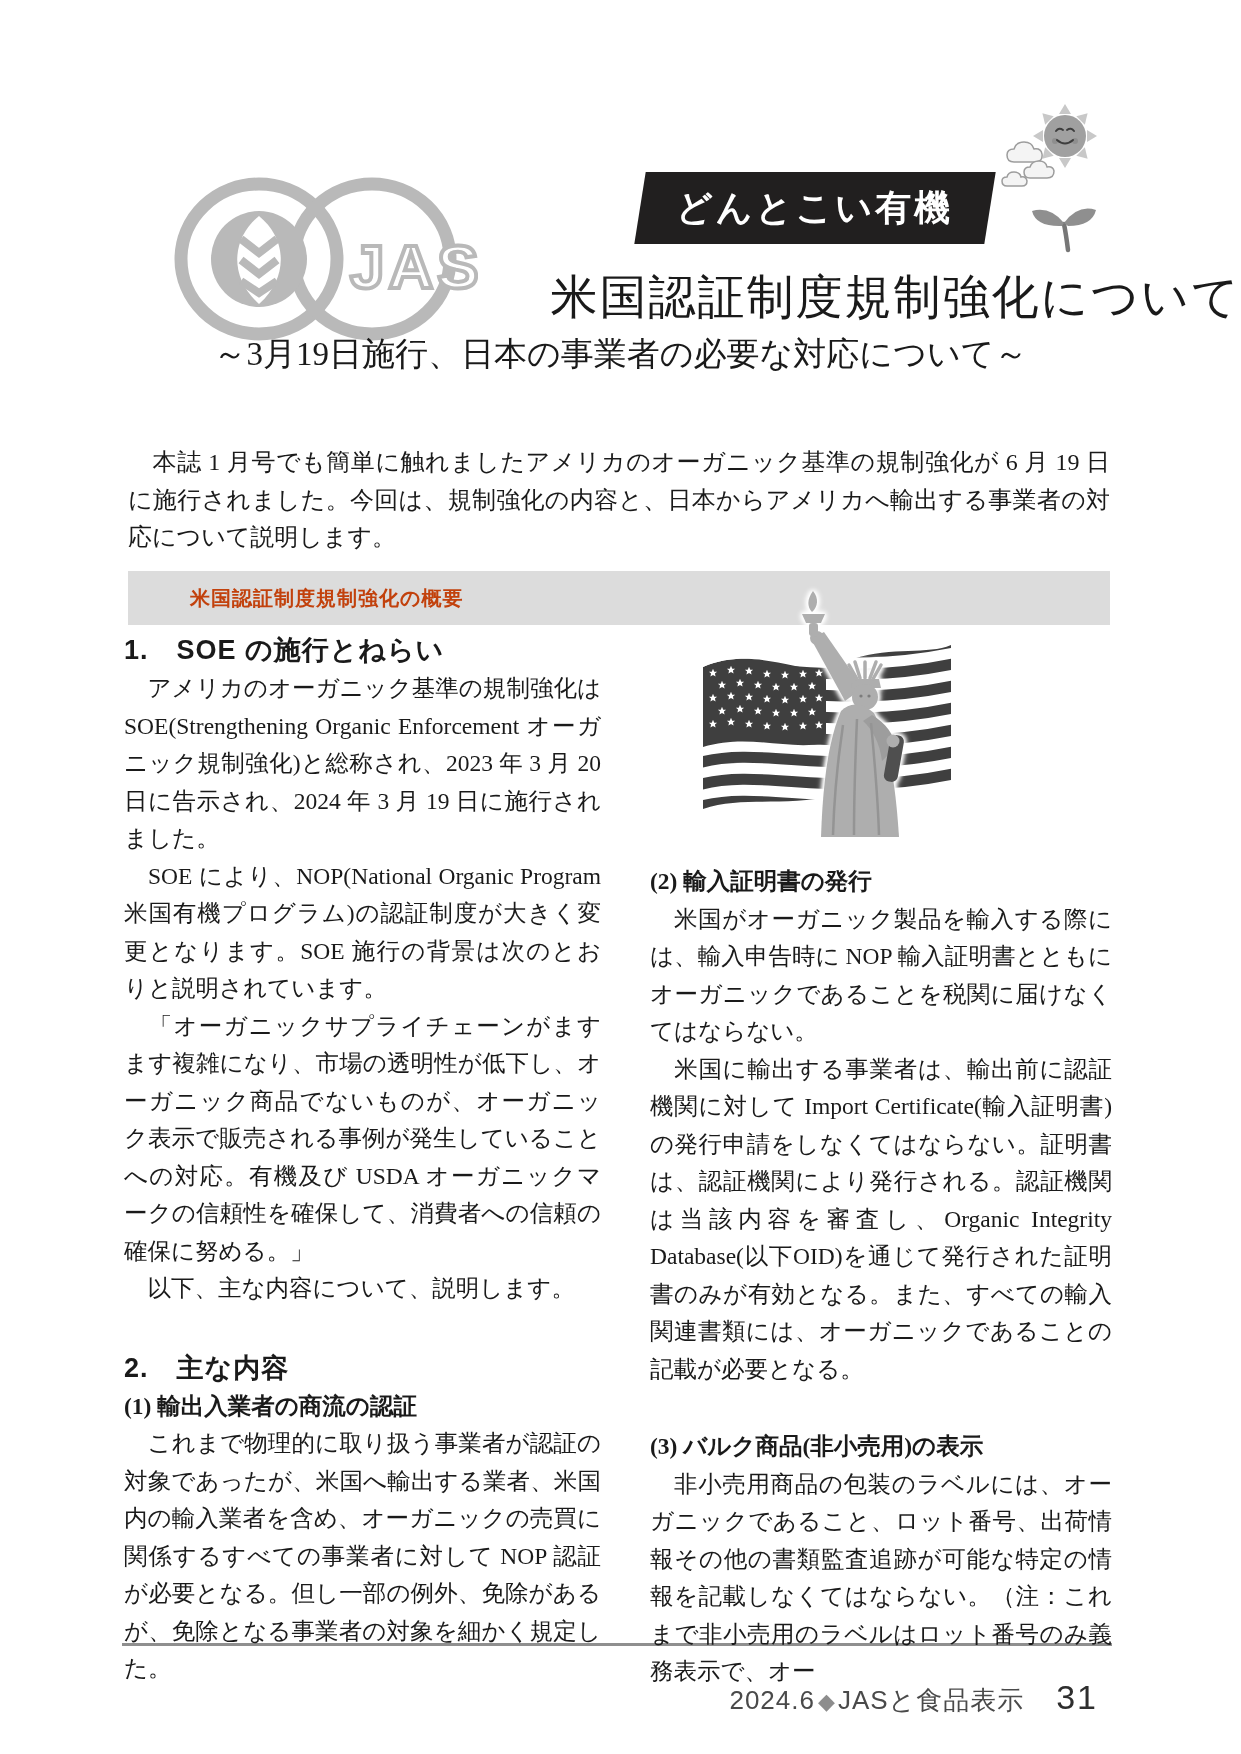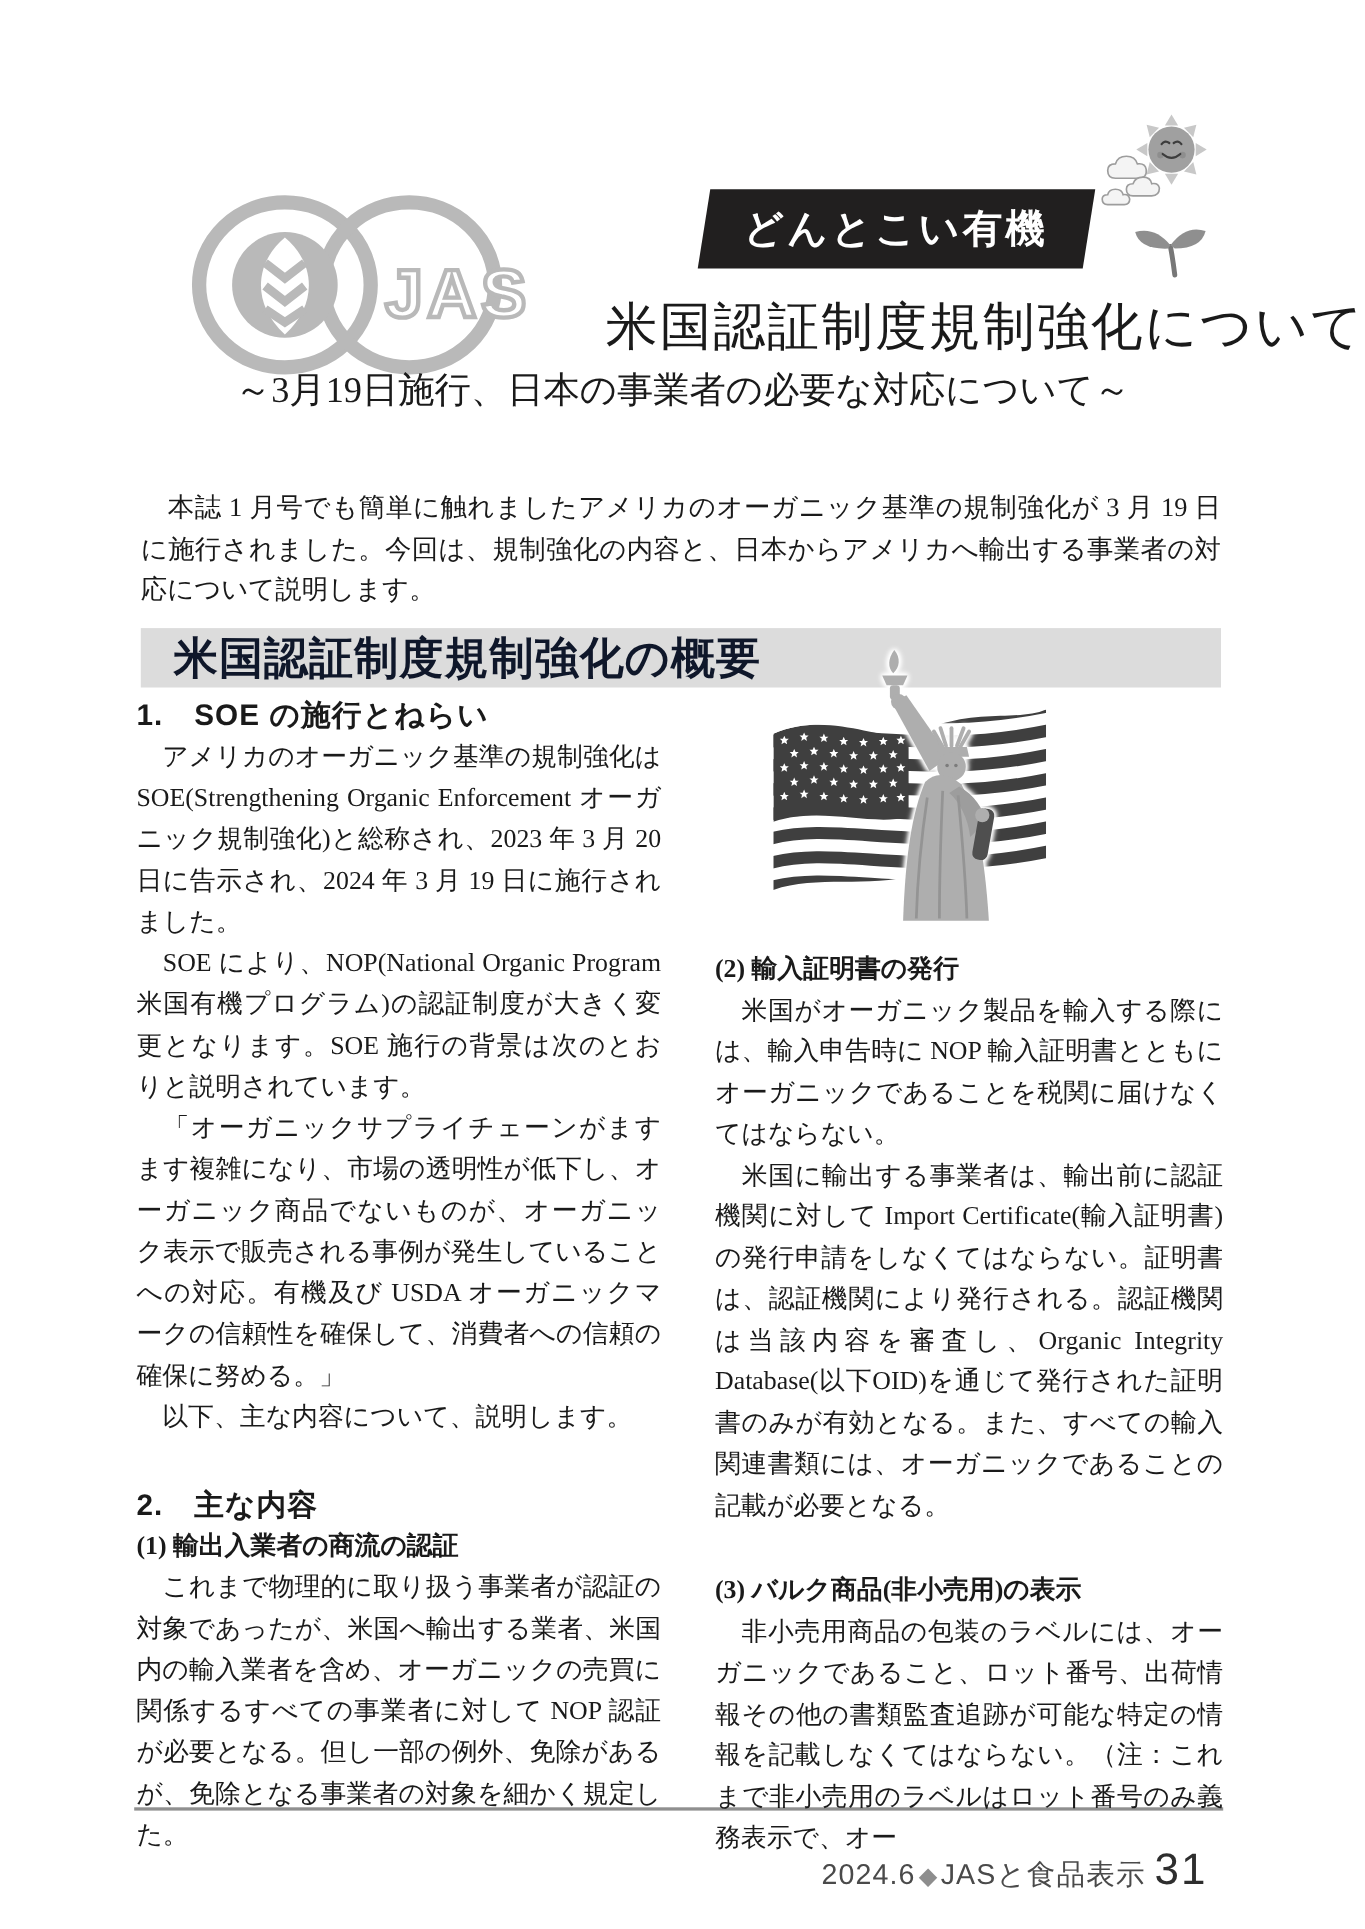--- a/index.html
+++ b/index.html
@@ -21,41 +21,41 @@
   .title{position:absolute;left:0;top:266px;width:100%;text-align:right;z-index:3;
          font-size:47px;font-weight:400;letter-spacing:2px;}
   .subtitle{position:absolute;left:0;top:332px;width:100%;text-align:center;z-index:3;
             font-size:33px;font-weight:normal;letter-spacing:0px;}
 
   .intro{position:absolute;left:128px;top:420px;width:982px;z-index:3;
          font-size:24px;line-height:37.5px;text-align:justify;}
 
   .section-bar{position:absolute;left:128px;top:571px;width:982px;height:54px;background:#dcdcdc;
                z-index:1;display:flex;align-items:center;}
-  .section-bar span{margin-left:30px;font-family:"Liberation Sans","DejaVu Sans",sans-serif;
-                    font-weight:bold;font-size:40px;letter-spacing:1px;color:#0f172a;}
+  .section-bar span{margin-left:62px;font-family:"Liberation Sans","DejaVu Sans",sans-serif;
+                    font-weight:bold;font-size:20px;letter-spacing:1px;color:#c2410c;}
 
   .col{position:absolute;top:630px;font-size:23.5px;line-height:37.5px;text-align:justify;z-index:2;}
   .col-left{left:124px;width:477px;}
   .col-right{left:650px;width:462px;padding-top:233px;}
   .col p{margin:0;}
   .col h3{margin:0;font-family:"Liberation Sans","DejaVu Sans",sans-serif;
           font-weight:bold;font-size:27px;line-height:40px;letter-spacing:1px;}
   .col .subhead{margin:0;font-weight:bold;}
   .gap-top{margin-top:40px !important;}
 
   .liberty{position:absolute;left:693px;top:583px;width:270px;height:262px;z-index:3;}
   .statue-glow{filter:drop-shadow(0 0 2.5px #ffffff) drop-shadow(0 0 2.5px #ffffff) drop-shadow(0 0 1.5px #ffffff);}
 
   .footer-rule{position:absolute;left:122px;top:1643px;width:990px;height:3px;background:#8f8f8f;z-index:1;}
   .footer{position:absolute;top:1678px;right:143px;z-index:2;display:flex;align-items:baseline;
           font-family:"Liberation Sans","DejaVu Sans",sans-serif;color:#4a4a4a;}
   .footer .issue,.footer .journal{font-size:26px;letter-spacing:1px;}
   .footer .sep{font-size:22px;color:#8d8d8d;margin:0 3px;}
-  .footer .pagenum{font-size:40px;color:#2e2e2e;margin-left:8px;letter-spacing:2px;}
+  .footer .pagenum{font-size:34px;color:#2e2e2e;margin-left:32px;letter-spacing:2px;}
 </style>
 </head>
 <body>
 
 <div class="page">
 
   <svg class="jas-logo" viewBox="0 0 320 168">
     <ellipse cx="101" cy="83" rx="78" ry="75" fill="none" stroke="#b9b9b9" stroke-width="13"></ellipse>
     <ellipse cx="214" cy="83" rx="78" ry="75" fill="none" stroke="#b9b9b9" stroke-width="13"></ellipse>
     <circle cx="101" cy="83" r="48" fill="#b9b9b9"></circle>
@@ -101,21 +101,21 @@
     <g>
       <path d="M88 154 Q86 138 84 128" fill="none" stroke="#777777" stroke-width="4.5" stroke-linecap="round"></path>
       <path d="M84 127 Q70 110 52 115 Q56 131 82 130 Z" fill="#8f8f8f"></path>
       <path d="M84 127 Q98 108 116 114 Q112 130 88 130 Z" fill="#8f8f8f"></path>
     </g>
   </svg>
 
   <div class="title">米国認証制度規制強化について</div>
   <div class="subtitle">～3月19日施行、日本の事業者の必要な対応について～</div>
 
-  <p class="intro">　本誌 1 月号でも簡単に触れましたアメリカのオーガニック基準の規制強化が 3 月 19 日に施行されました。今回は、規制強化の内容と、日本からアメリカへ輸出する事業者の対応について説明します。</p>
+  <p class="intro">　本誌 1 月号でも簡単に触れましたアメリカのオーガニック基準の規制強化が 6 月 19 日に施行されました。今回は、規制強化の内容と、日本からアメリカへ輸出する事業者の対応について説明します。</p>
 
   <div class="section-bar">
     <span>米国認証制度規制強化の概要</span>
   </div>
 
   <svg class="liberty" viewBox="0 0 270 262">
     <defs>
       <clipPath id="flagClip">
         <path d="M10 84 C 60 62 110 92 160 76 C 200 63 235 72 258 62 L258 206 C 215 218 180 200 140 212 C 95 225 50 212 10 226 Z"></path>
       </clipPath>

